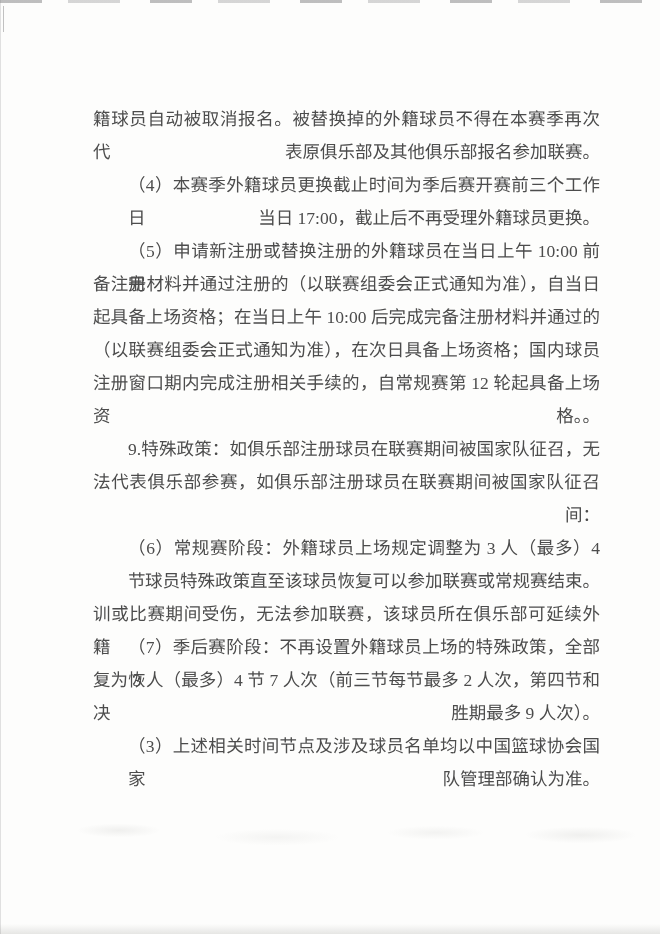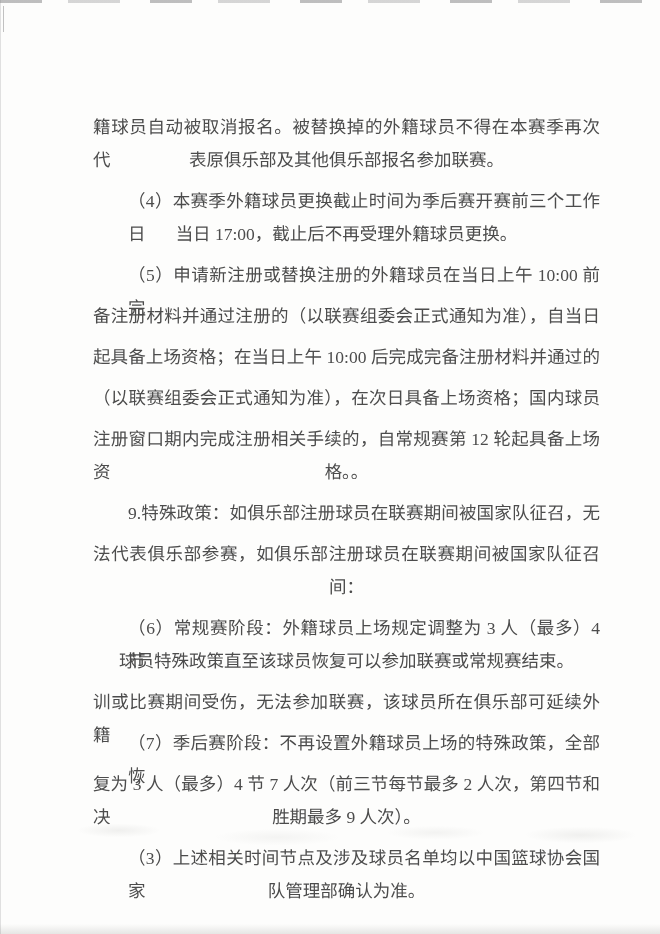--- a/index.html
+++ b/index.html
@@ -67,29 +67,28 @@
     left: 93px;
     top: 103px;
     width: 507px;
   }
   .line {
     height: 33px;
     line-height: 33px;
     font-size: 17.5px;
     color: var(--text-color, #4c4c4c);
     white-space: nowrap;
-    text-align: center;
+    text-align: right;
     -webkit-font-smoothing: antialiased;
   }
   
   .line.j {
     white-space: normal;
     text-align: justify;
     text-align-last: justify;
-    margin-top: 8px;
   }
   
   .line.ind {
     padding-left: 35px;
   }
 </style>
 </head>
 <body>
 
 <div class="page">

